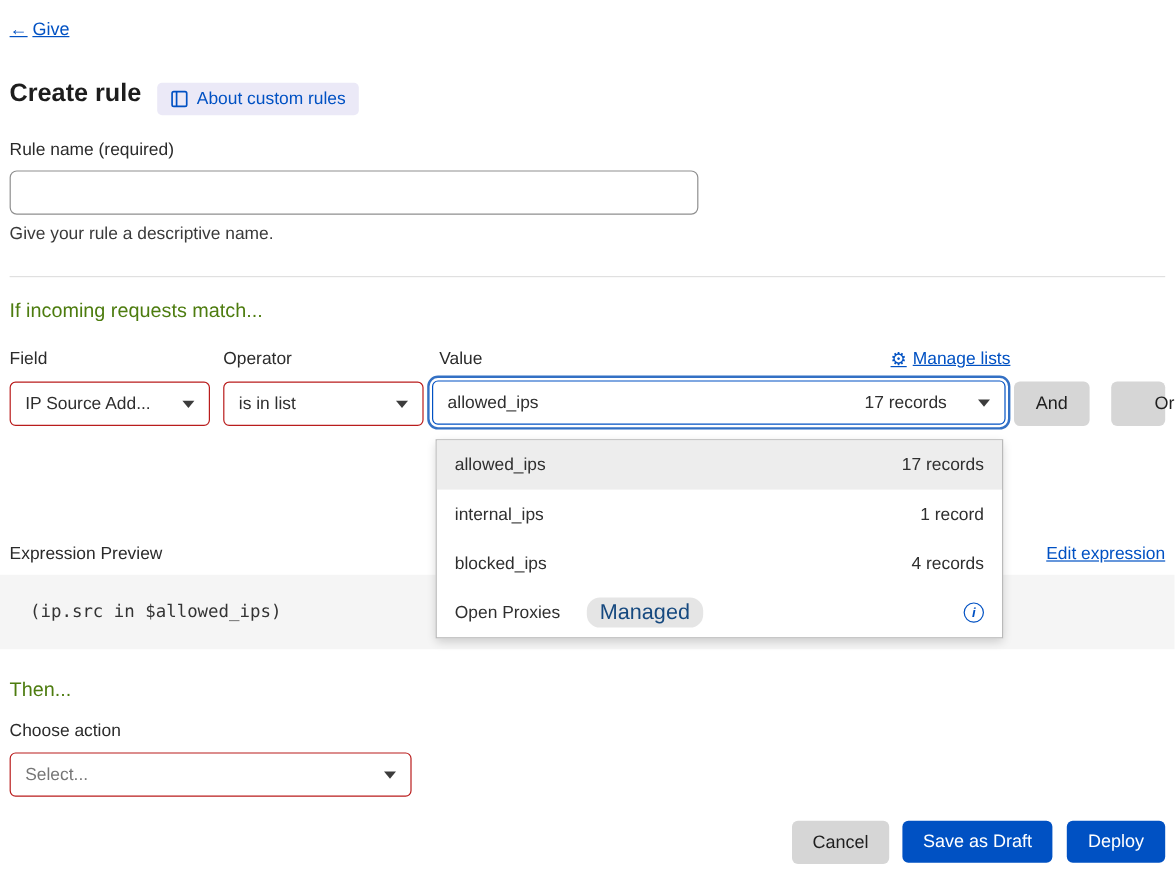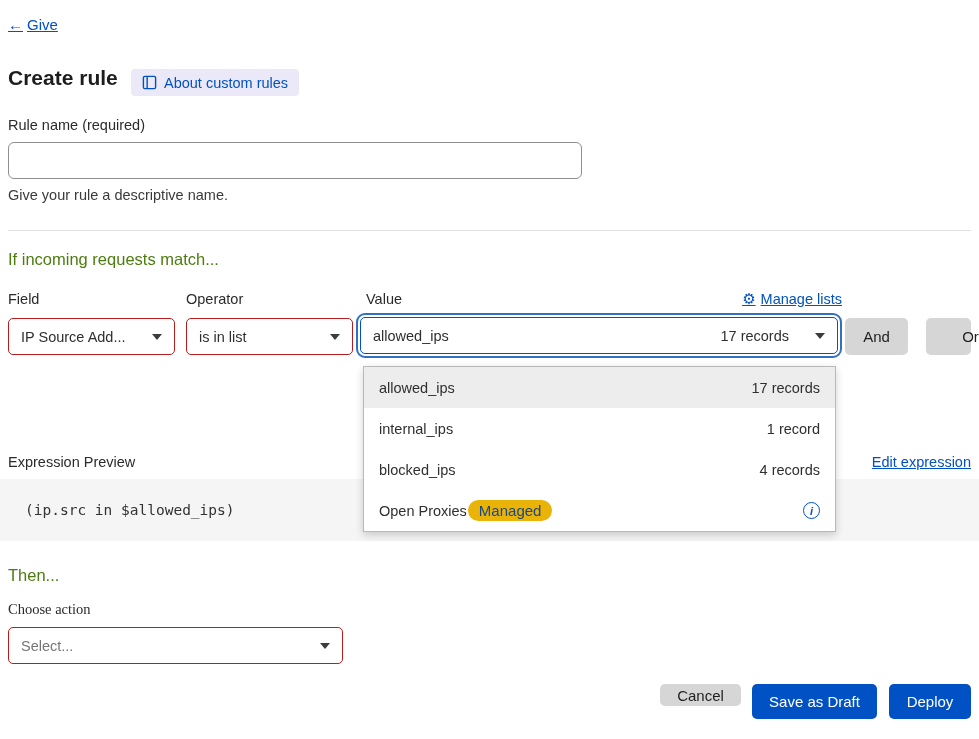--- a/index.html
+++ b/index.html
@@ -130,27 +130,27 @@
     z-index: 10;
   }
   .dropdown-row {
     height: 41px;
     display: flex; align-items: center; justify-content: space-between;
     padding: 0 15px;
     font-size: 14.5px;
     cursor: pointer;
   }
   .dropdown-row.selected { background: #ededed; }
-  .row-left { display: flex; align-items: center; gap: 1px; }
+  .row-left { display: flex; align-items: center; gap: 22px; }
   .managed-badge {
-    background: #eab308;
+    background: #e5e5e5;
     color: #16497f;
     border-radius: 11px;
     padding: 2px 11px;
-    font-size: 15px;
+    font-size: 18px;
   }
   .info-icon {
     width: 17px; height: 17px;
     border: 1.5px solid #0051c3;
     border-radius: 50%;
     color: #0051c3;
     font-size: 11px;
     font-style: italic;
     font-weight: 700;
     display: flex; align-items: center; justify-content: center;
@@ -167,35 +167,35 @@
     display: flex; align-items: center;
     padding-left: 25px;
   }
   .code-text {
     font-family: "DejaVu Sans Mono", monospace;
     font-size: 14.5px;
     color: #333333;
   }
 
   .then-title { left: 8px; top: 566px; }
-  .choose-action-label { left: 8px; top: 601px; font-family: Liberation Serif, serif; }
+  .choose-action-label { left: 8px; top: 601px; }
   .action-select { left: 8px; top: 627px; width: 335px; color: #767676; }
 
   .blue-btn {
     background: #0051c3;
     border: none;
     border-radius: 5px;
     height: 35px;
     font-size: 15px;
     color: #ffffff;
     font-family: "Liberation Sans", sans-serif;
     cursor: pointer;
     display: flex; align-items: center; justify-content: center;
   }
-  .cancel-btn { left: 660px; top: 684px; width: 81px; height: 22px; }
+  .cancel-btn { left: 660px; top: 684px; width: 81px; height: 36px; }
   .save-draft-btn { left: 752px; top: 684px; width: 125px; }
   .deploy-btn { left: 889px; top: 684px; width: 82px; }
 
   .book-icon svg { display: block; }
 </style>
 </head>
 <body>
 
 <div class="page">
 

